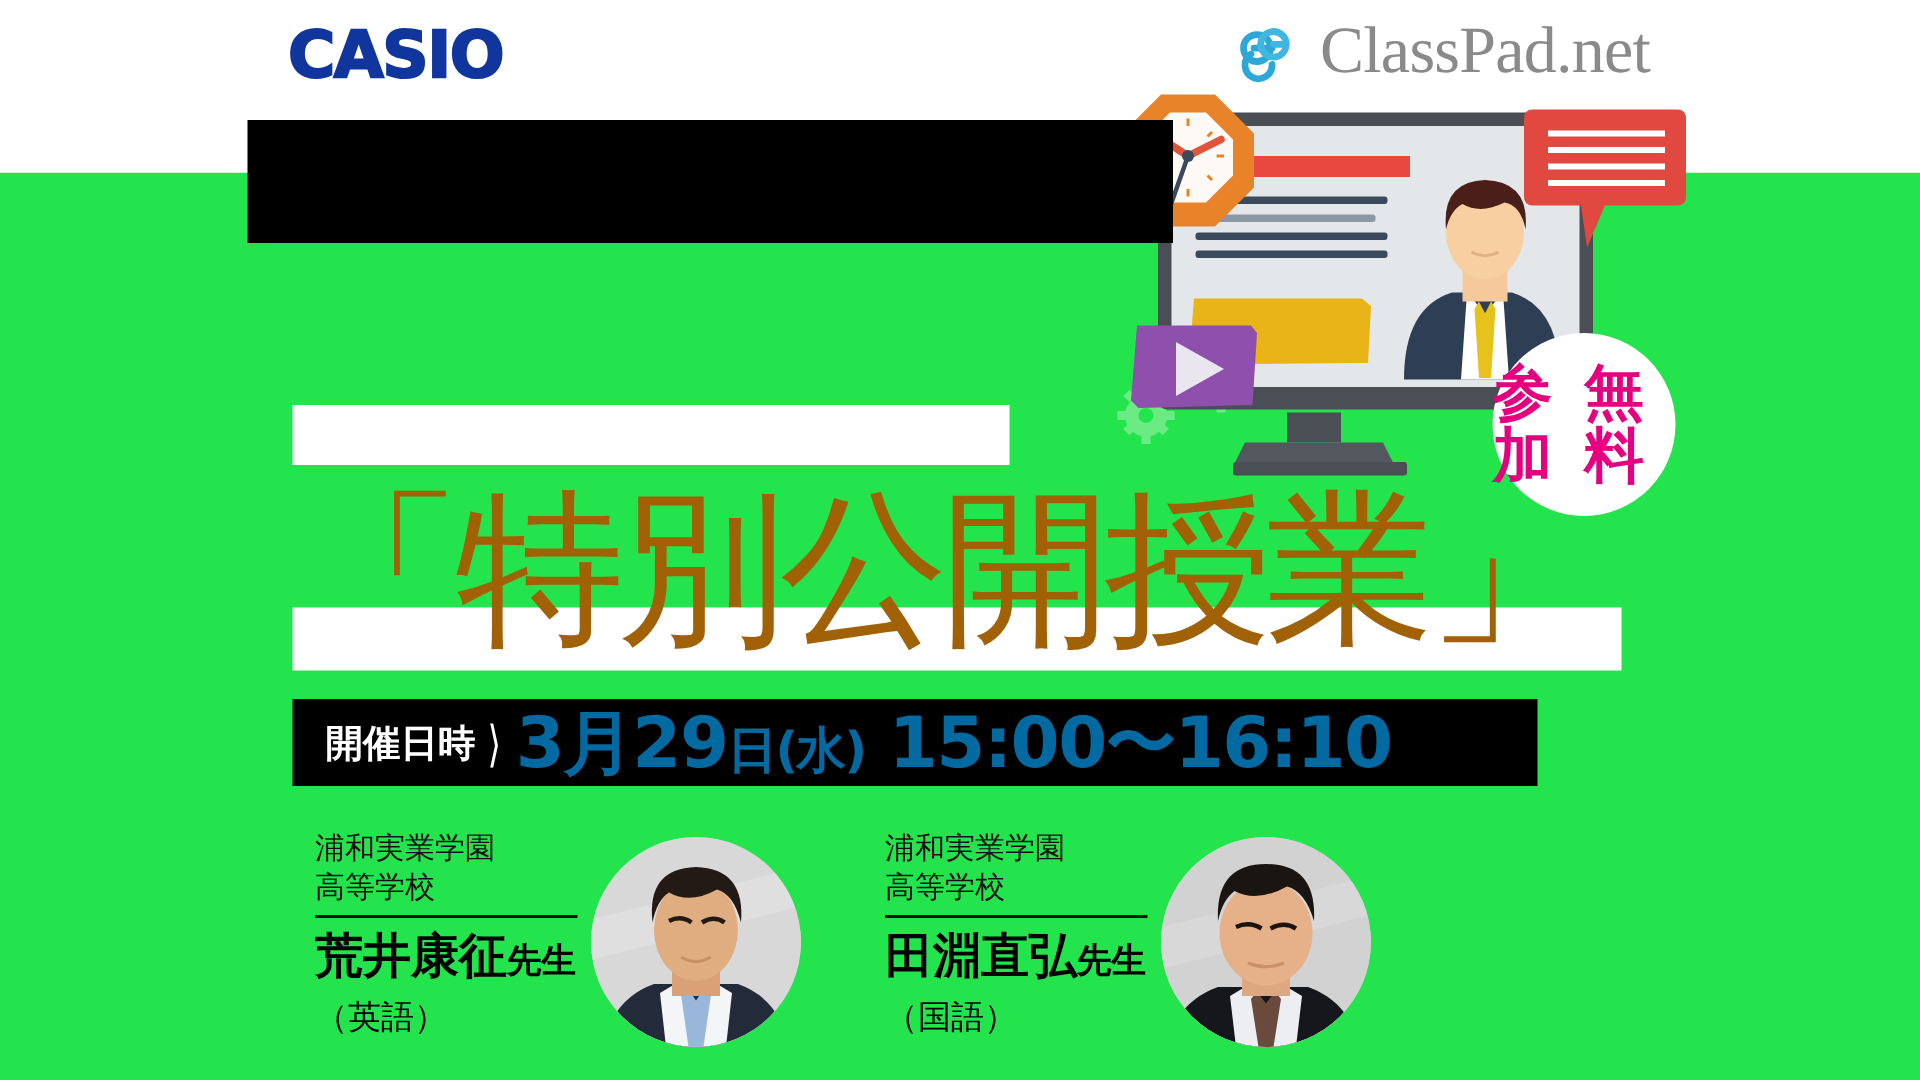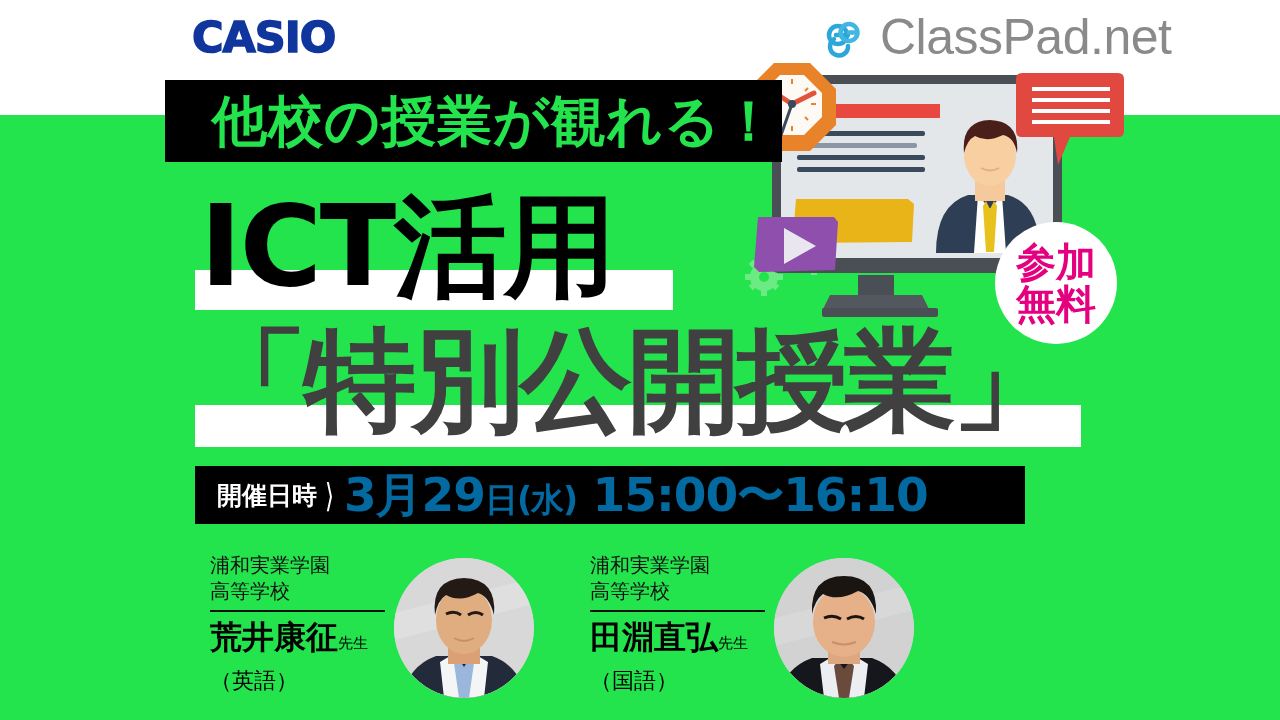--- a/index.html
+++ b/index.html
@@ -25,22 +25,22 @@
     font-family:"DejaVu Sans","Liberation Sans",sans-serif;
     font-weight:bold;font-size:43px;letter-spacing:-1px;
     color:#10369e;
     -webkit-text-stroke:1.5px #10369e;
   }
   .classpad{
     position:absolute;left:818px;top:8px;display:flex;align-items:center;gap:12px;
   }
   .cp-icon{width:50px;height:50px;flex:0 0 auto;}
   .cp-text{
-    font-family:Liberation Sans, sans-serif;
-    font-size:50px;color:#8a8a8a;letter-spacing:-0.5px;font-weight:400;
+    font-family:Liberation Serif, serif;
+    font-size:44px;color:#8a8a8a;letter-spacing:-0.5px;font-weight:400;
   }
 
   
   .tagline-bar{
     position:absolute;left:165px;top:80px;width:617px;height:82px;
     background:#000000;z-index:6;
   }
   .tagline-text{
     position:absolute;left:212px;top:90px;z-index:7;
     color:#24e44e;
@@ -57,21 +57,21 @@
     position:absolute;left:195px;top:405px;width:886px;height:42px;background:#ffffff;z-index:5;
   }
   .title1{
     position:absolute;left:200px;top:186px;z-index:8;
     color:#000000;font-weight:bold;font-size:112px;line-height:120px;
     letter-spacing:-2px;white-space:nowrap;
     font-family:"DejaVu Sans","Liberation Sans",sans-serif;
   }
   .title2{
     position:absolute;left:196px;top:320px;z-index:8;
-    color:#404040;font-weight:bold;font-size:112px;line-height:120px;
+    color:#a16207;font-weight:normal;font-size:112px;line-height:120px;
     letter-spacing:-4px;white-space:nowrap;
     font-family:"DejaVu Sans","Liberation Sans",sans-serif;
   }
 
   
   .date-bar{
     position:absolute;left:195px;top:466px;width:830px;height:58px;
     background:#000000;z-index:8;display:flex;align-items:center;
   }
   .date-label{
@@ -96,34 +96,34 @@
   .p-text{width:190px;}
   .p-school{
     color:#111;font-size:20px;line-height:26px;font-weight:500;white-space:pre-line;
     font-family:"DejaVu Sans","Liberation Sans",sans-serif;
   }
   .p-rule{width:175px;height:2px;background:#111;margin:6px 0 6px 0;}
   .p-name{
     color:#000;font-size:32px;font-weight:bold;line-height:38px;white-space:nowrap;
     font-family:"DejaVu Sans","Liberation Sans",sans-serif;
   }
-  .p-name .suffix{font-size:15px;font-weight:normal;text-align:center;}
+  .p-name .suffix{font-size:23px;font-weight:bold;text-align:center;}
   .p-subject{
     color:#000;font-size:22px;line-height:28px;margin-top:5px;
     font-family:"DejaVu Sans","Liberation Sans",sans-serif;
   }
   .p-photo{
     width:140px;height:140px;border-radius:50%;overflow:hidden;margin-left:-6px;margin-top:6px;
     flex:0 0 auto;position:relative;background:#d7d7d7;
   }
 
   
   .free-badge{
     position:absolute;left:995px;top:222px;width:122px;height:122px;border-radius:50%;
-    background:#ffffff;z-index:12;display:flex;flex-direction:column;
+    background:#ffffff;z-index:12;display:flex;flex-direction:row;
     align-items:center;justify-content:center;
   }
   .free-badge span{
     color:#e4007f;font-weight:bold;font-size:40px;line-height:42px;letter-spacing:0px;
     font-family:"DejaVu Sans","Liberation Sans",sans-serif;
   }
 
   
   .illus{position:absolute;left:700px;top:55px;width:430px;height:275px;z-index:4;}
 </style>
@@ -249,24 +249,22 @@
       </g>
 
       <g>
         <path d="M58 162 l76 0 4 5 -3 48 -76 2 -5 -5z" fill="#8e4fad"></path>
         <path d="M84 173 l32 18 -32 18z" fill="#eae6ef"></path>
       </g>
     </svg>
   </div>
 
   <div class="tagline-bar"></div>
-  <div class="tagline-text">他校の授業が観れる！</div>
 
   <div class="band1"></div>
-  <div class="title1">ICT活用</div>
   <div class="band2"></div>
   <div class="title2">「特別公開授業」</div>
 
   <div class="free-badge">
     <span>参加</span>
     <span>無料</span>
   </div>
 
   <div class="date-bar">
     <span class="date-label">開催日時</span>

